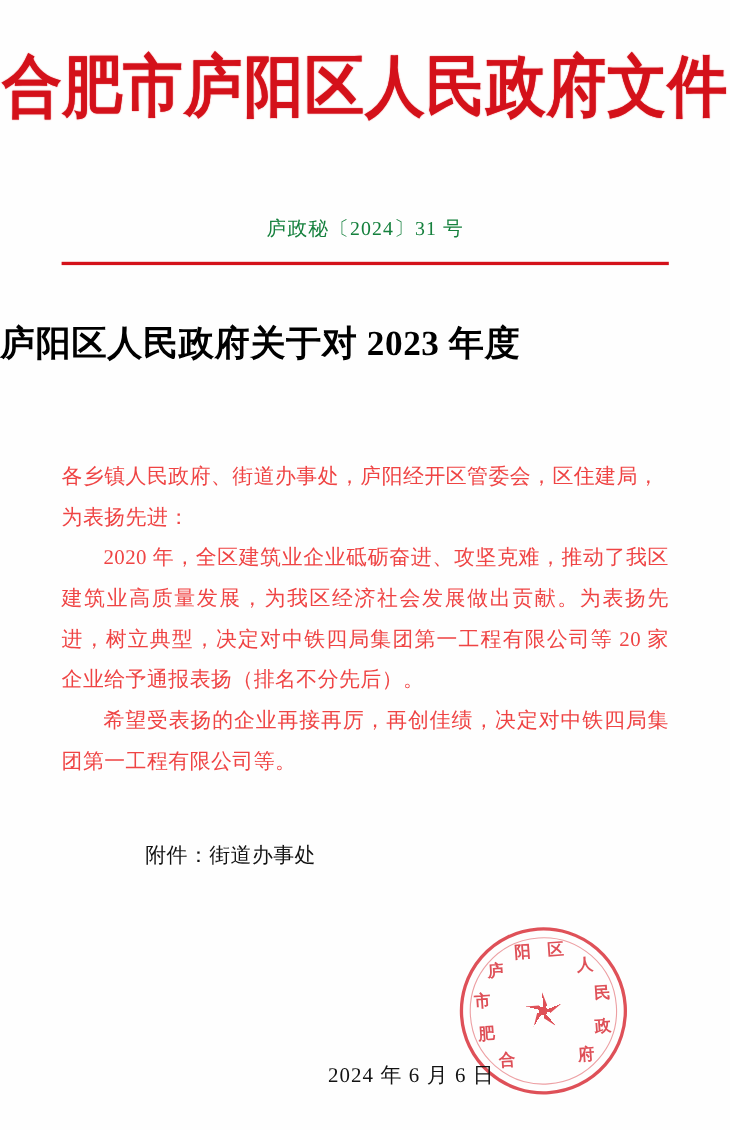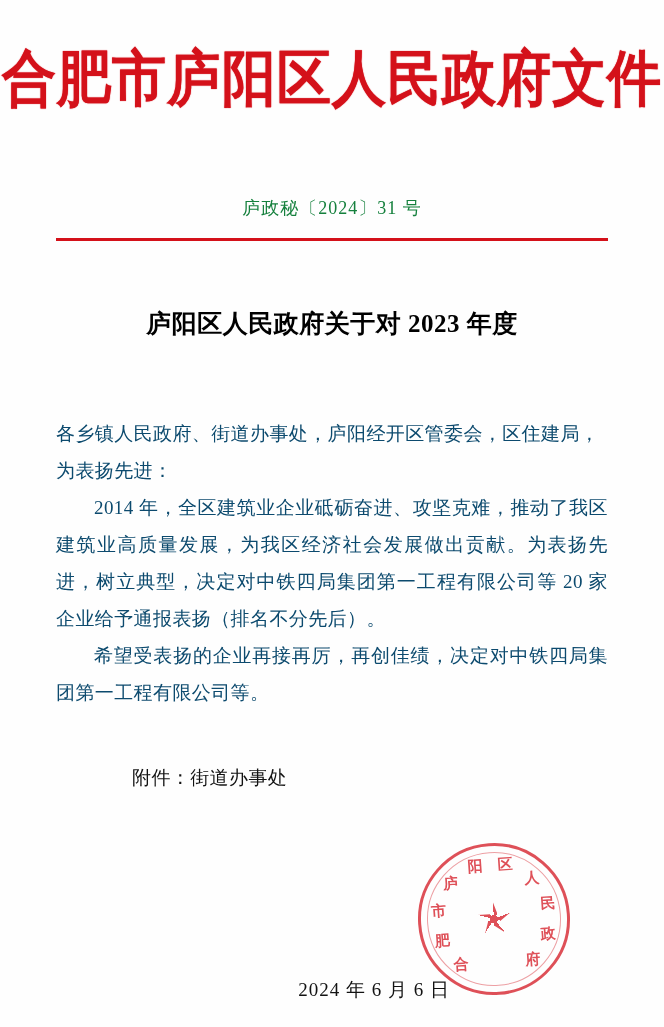--- a/index.html
+++ b/index.html
@@ -63,45 +63,44 @@
     top: 238px;
     left: 56px;
     width: 552px;
     height: 3px;
     background: #d4111a;
   }
 
   
   .doc-title {
     position: absolute;
-    top: 304px;
-    left: 0;
-    width: 664px;
-    text-align: center;
-    font-size: 25px;
+    top: 287px;
+    left: 0;
+    width: 664px;
+    font-size: 32px;
     font-weight: bold;
     line-height: 1.62;
     letter-spacing: 0.5px;
     color: #000;
   }
   .doc-title .line {
     display: block;
     white-space: nowrap;
   }
 
   
   .body-text {
     position: absolute;
     top: 415px;
     left: 56px;
     width: 552px;
     font-size: 19px;
     line-height: 1.95;
     letter-spacing: 0.4px;
-    color: #0c4a6e;
+    color: #ef4444;
     text-align: justify;
   }
   .body-text p {
     margin: 0 0 0 0;
   }
   .body-text p.indent {
     text-indent: 2em;
   }
   .attachment {
     position: absolute;
@@ -183,21 +182,20 @@
     position: absolute;
     top: 965px;
     left: 0;
     width: 664px;
     text-align: center;
     font-size: 19px;
     letter-spacing: 1px;
     color: #121212;
     padding-left: 84px;
     box-sizing: border-box;
-    margin-top: 12px;
   }
 </style>
 </head>
 <body>
 
 <div class="page">
 
   <div class="masthead">
     <div class="masthead-title">合肥市庐阳区人民政府文件</div>
   </div>
@@ -206,21 +204,21 @@
 
   <div class="red-rule"></div>
 
   <div class="doc-title">
     <span class="line">庐阳区人民政府关于对 2023 年度</span>
   </div>
 
   <div class="body-text">
     <p>各乡镇人民政府、街道办事处，庐阳经开区管委会，区住建局，</p>
     <p>为表扬先进：</p>
-    <p class="indent">2014 年，全区建筑业企业砥砺奋进、攻坚克难，推动了我区建筑业高质量发展，为我区经济社会发展做出贡献。为表扬先进，树立典型，决定对中铁四局集团第一工程有限公司等 20 家企业给予通报表扬（排名不分先后）。</p>
+    <p class="indent">2020 年，全区建筑业企业砥砺奋进、攻坚克难，推动了我区建筑业高质量发展，为我区经济社会发展做出贡献。为表扬先进，树立典型，决定对中铁四局集团第一工程有限公司等 20 家企业给予通报表扬（排名不分先后）。</p>
     <p class="indent">希望受表扬的企业再接再厉，再创佳绩，决定对中铁四局集团第一工程有限公司等。</p>
   </div>
 
   <div class="attachment">附件：街道办事处</div>
 
   <div class="seal">
     <div class="seal-ring"></div>
     <div class="seal-text" id="seal-text">
         <span style="transform: rotate(-140deg) translate(0px, -56px) rotate(140deg);">合</span>
         <span style="transform: rotate(-108.889deg) translate(0px, -56px) rotate(108.889deg);">肥</span>

